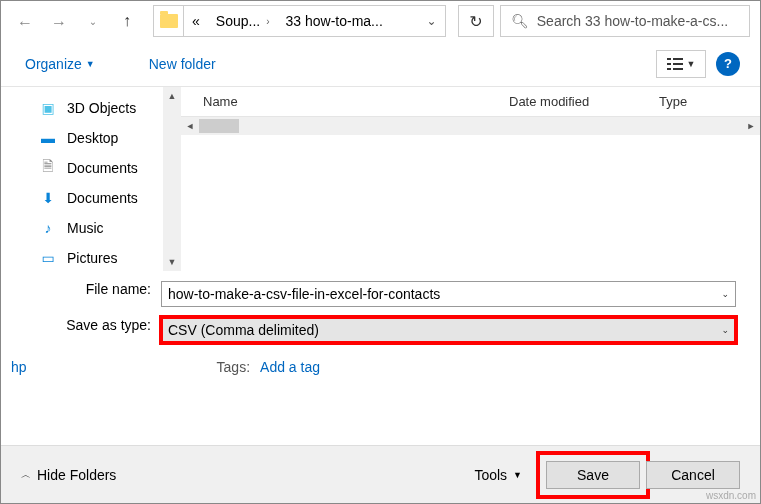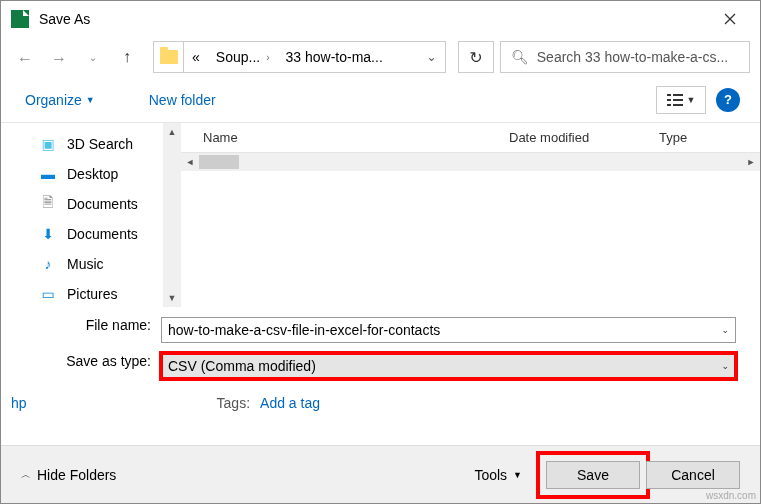--- a/index.html
+++ b/index.html
@@ -73,30 +73,20 @@
 .tools { display: flex; align-items: center; gap: 6px; font-size: 14px; margin-right: 18px; }
 .btn { width: 94px; height: 28px; border: 1px solid #aaa; background: #e1e1e1; font-size: 14px; display: flex; align-items: center; justify-content: center; cursor: pointer; }
 .save-hl { outline: 4px solid #ff0000; padding: 6px; }
 .watermark { position: absolute; bottom: 2px; right: 4px; font-size: 10px; color: #aaa; }
 </style>
 </head>
 <body>
 
 <div class="window">
 
-  <div class="titlebar">
-    <div class="app-icon"></div>
-    <div class="title">Save As</div>
-    <div class="close-btn">
-      <svg width="12" height="12" viewBox="0 0 12 12">
-          <line x1="1" y1="1" x2="11" y2="11" stroke="#333" stroke-width="1.2"></line>
-          <line x1="11" y1="1" x2="1" y2="11" stroke="#333" stroke-width="1.2"></line>
-        </svg>
-    </div>
-  </div>
 
   <div class="navbar">
     <div class="nav-arrow">←</div>
     <div class="nav-arrow">→</div>
     <div class="nav-arrow" style="font-size:10px;">⌄</div>
     <div class="nav-arrow active">↑</div>
     <div class="breadcrumb">
       <div class="bc-icon">
           <div class="folder-icon"></div>
         </div>
@@ -135,21 +125,21 @@
         </svg>
       <span style="font-size:9px;">▼</span>
     </div>
     <div class="help-btn">?</div>
   </div>
 
   <div class="body-area">
     <div class="sidebar">
       <div class="side-item">
           <span class="side-icon" style="color:#4fc3e8;">▣</span>
-          <span>3D Search</span>
+          <span>3D Objects</span>
         </div>
       <div class="side-item">
           <span class="side-icon" style="color:#0a84d8;">▬</span>
           <span>Desktop</span>
         </div>
       <div class="side-item">
           <span class="side-icon" style="color:#888;">🗎</span>
           <span>Documents</span>
         </div>
       <div class="side-item">
@@ -191,21 +181,21 @@
     <div class="form-row">
       <div class="form-label">File name:</div>
       <div class="form-input">
         <span>how-to-make-a-csv-file-in-excel-for-contacts</span>
         <span class="combo-car">⌄</span>
       </div>
     </div>
     <div class="form-row">
       <div class="form-label">Save as type:</div>
       <div class="form-input combo highlight-red" style="position:relative;">
-        <span>CSV (Comma modified)</span>
+        <span>CSV (Comma delimited)</span>
         <span class="combo-car">⌄</span>
       </div>
     </div>
   </div>
 
   <div class="meta-row">
     <div class="meta-val">hp</div>
     <div class="meta-tags-label">Tags:</div>
     <div class="meta-val">Add a tag</div>
   </div>

